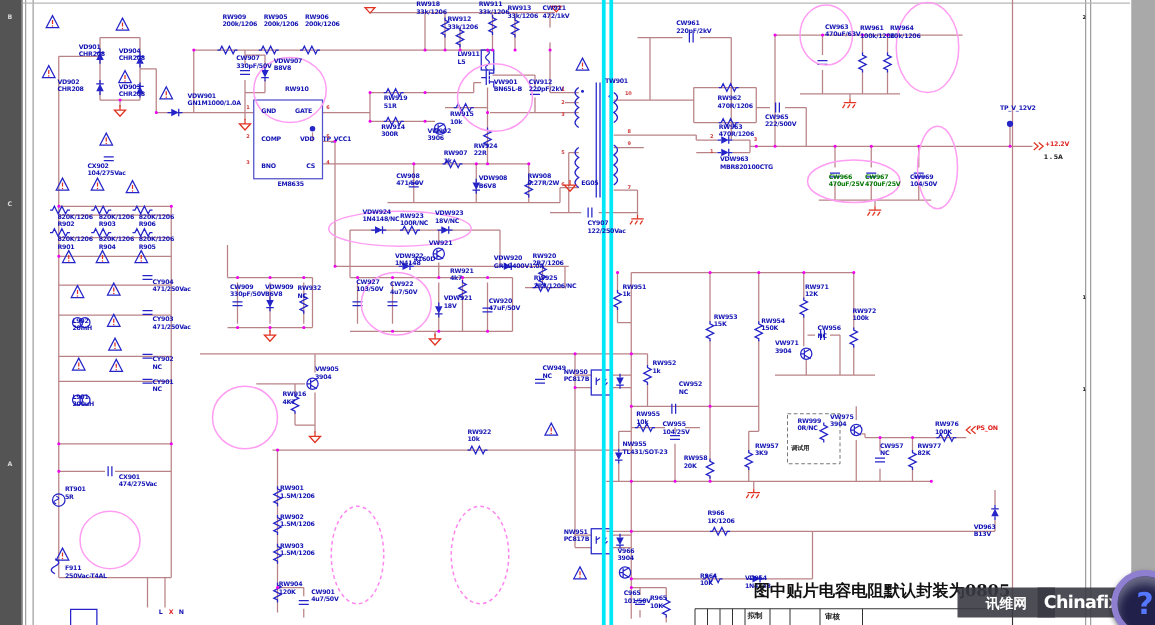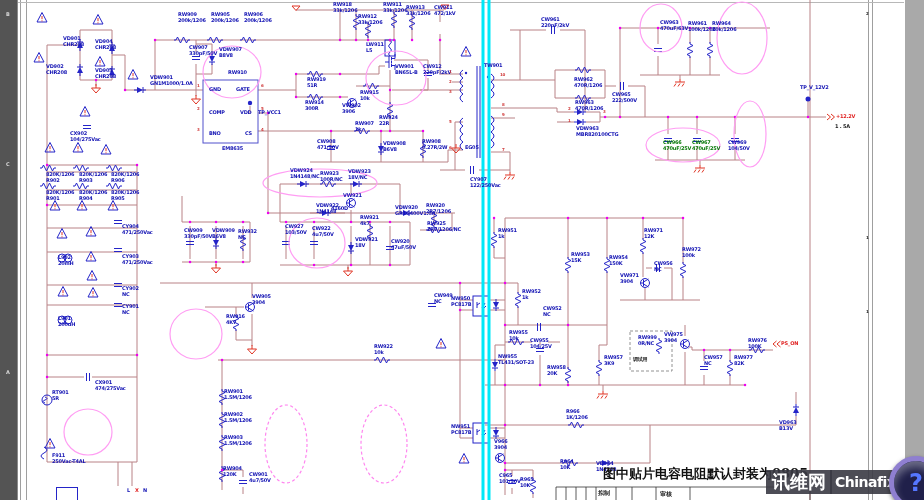--- a/index.html
+++ b/index.html
@@ -20,21 +20,21 @@
   .cy{stroke:#00e8f8;stroke-width:3;fill:none;}
   .blk{stroke:#333;stroke-width:0.8;fill:none;}
   .dash{stroke:#777;stroke-width:0.8;fill:none;stroke-dasharray:3 2;}
   #labels-layer{position:absolute;left:0;top:0;width:924px;height:500px;pointer-events:none;}
   .lbl{position:absolute;white-space:pre;font:700 5px/1.15 "DejaVu Sans","Liberation Sans",sans-serif;letter-spacing:-0.2px;}
   .b{color:#1414b4;} .g{color:#067806;} .r{color:#e02121;} .k{color:#222;} .w2{color:#d8d8d8;} .p{color:#d03a3a;}
   .caption{position:absolute;left:603px;top:467px;font:700 13px/1.1 "DejaVu Serif","Liberation Serif",serif;color:#111;white-space:nowrap;}
   .tb-cell{position:absolute;font:700 6px/1 "DejaVu Sans",sans-serif;color:#222;white-space:nowrap;}
   .wm{position:absolute;top:470px;height:24px;display:flex;align-items:center;background:rgba(58,58,68,0.9);color:#fff;
       font-family:"DejaVu Sans",sans-serif;font-weight:700;padding:0 5px;box-sizing:border-box;}
-  #wm-cn{left:766px;width:66px;font-size:18px;justify-content:center;}
+  #wm-cn{left:766px;width:78px;font-size:11px;justify-content:center;}
   #wm-en{left:830px;width:94px;font-size:14px;letter-spacing:-0.5px;}
   #wm-badge{position:absolute;left:889px;top:456px;width:54px;height:54px;border-radius:50%;
       background:#20204a;border:5px solid #8f7fd0;box-sizing:border-box;box-shadow:inset 0 6px 8px rgba(255,255,255,0.35), 0 2px 4px rgba(0,0,0,0.5);
       color:#5577ff;font:700 24px/44px "DejaVu Sans",sans-serif;text-align:center;}
   .bluebox{position:absolute;left:56px;top:487px;width:20px;height:13px;border:1px solid #2424c8;}
 </style>
 </head>
 <body>
 
 <div id="screen">

